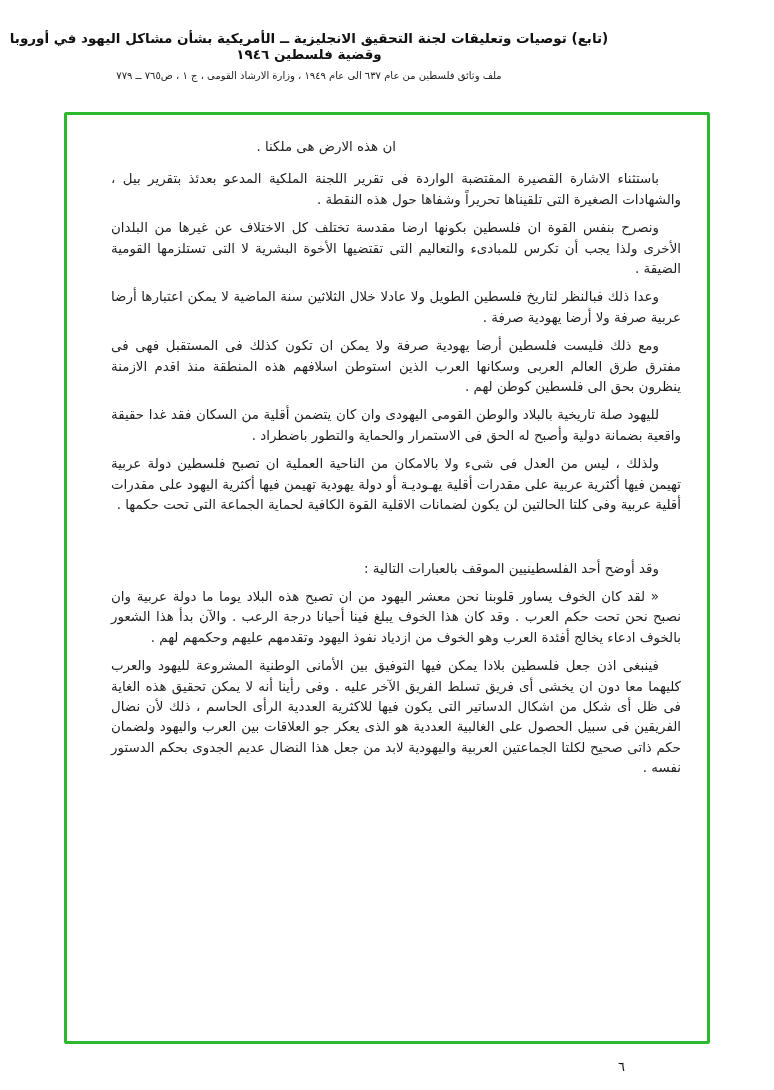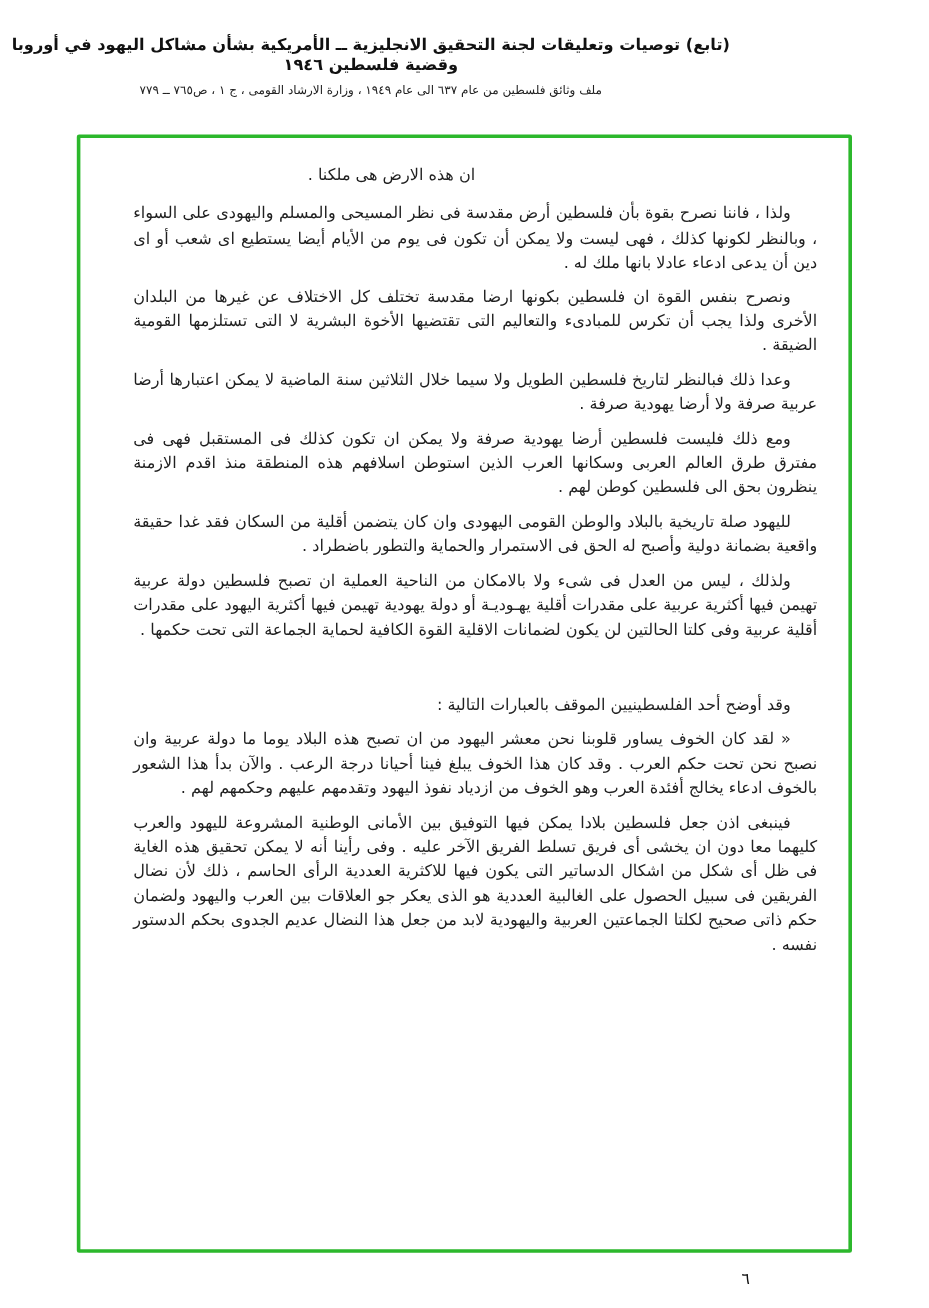--- a/index.html
+++ b/index.html
@@ -84,23 +84,23 @@
 <div class="page">
 
   <div class="header">
     <div class="header-title">(تابع) توصيات وتعليقات لجنة التحقيق الانجليزية  ــ  الأمريكية بشأن مشاكل اليهود في أوروبا وقضية فلسطين ١٩٤٦</div>
     <div class="header-source">ملف وثائق فلسطين من عام ٦٣٧ الى عام ١٩٤٩ ، وزارة الارشاد القومى ، ج ١ ، ص٧٦٥ ــ ٧٧٩</div>
   </div>
 
   <div class="frame">
     <div class="doc-body">
       <p class="opening-line">ان هذه الارض هى ملكنا .</p>
-      <p>ولذا ، فاننا نصرح بقوة بأن فلسطين أرض مقدسة فى نظر المسيحى والمسلم واليهودى على السواء ، وبالنظر لكونها كذلك ، فهى ليست ولا يمكن أن تكون فى يوم من الأيام أيضا يستطيع اى شعب أو اى دين أن يدعى ادعاء عادلا بانها ملك له .</p>
+      <p>باستثناء الاشارة القصيرة المقتضبة الواردة فى تقرير اللجنة الملكية المدعو بعدئذ بتقرير بيل ، والشهادات الصغيرة التى تلقيناها تحريراً وشفاها حول هذه النقطة .</p>
       <p>ونصرح بنفس القوة ان فلسطين بكونها ارضا مقدسة تختلف كل الاختلاف عن غيرها من البلدان الأخرى ولذا يجب أن تكرس للمبادىء والتعاليم التى تقتضيها الأخوة البشرية لا التى تستلزمها القومية الضيقة .</p>
-      <p>وعدا ذلك فبالنظر لتاريخ فلسطين الطويل ولا سيما خلال الثلاثين سنة الماضية لا يمكن اعتبارها أرضا عربية صرفة ولا أرضا يهودية صرفة .</p>
+      <p>وعدا ذلك فبالنظر لتاريخ فلسطين الطويل ولا عادلا خلال الثلاثين سنة الماضية لا يمكن اعتبارها أرضا عربية صرفة ولا أرضا يهودية صرفة .</p>
       <p>ومع ذلك فليست فلسطين أرضا يهودية صرفة ولا يمكن ان تكون كذلك فى المستقبل فهى فى مفترق طرق العالم العربى وسكانها العرب الذين استوطن اسلافهم هذه المنطقة منذ اقدم الازمنة ينظرون بحق الى فلسطين كوطن لهم .</p>
       <p>لليهود صلة تاريخية بالبلاد والوطن القومى اليهودى وان كان يتضمن أقلية من السكان فقد غدا حقيقة واقعية بضمانة دولية وأصبح له الحق فى الاستمرار والحماية والتطور باضطراد .</p>
       <p>ولذلك ، ليس من العدل فى شىء ولا بالامكان من الناحية العملية ان تصبح فلسطين دولة عربية تهيمن فيها أكثرية عربية على مقدرات أقلية يهـوديـة أو دولة يهودية تهيمن فيها أكثرية اليهود على مقدرات أقلية عربية وفى كلتا الحالتين لن يكون لضمانات الاقلية القوة الكافية لحماية الجماعة التى تحت حكمها .</p>
       <p class="single-line">وقد أوضح أحد الفلسطينيين الموقف بالعبارات التالية :</p>
       <p>« لقد كان الخوف يساور قلوبنا نحن معشر اليهود من ان تصبح هذه البلاد يوما ما دولة عربية وان نصبح نحن تحت حكم العرب . وقد كان هذا الخوف يبلغ فينا أحيانا درجة الرعب . والآن بدأ هذا الشعور بالخوف ادعاء يخالج أفئدة العرب وهو الخوف من ازدياد نفوذ اليهود وتقدمهم عليهم وحكمهم لهم .</p>
       <p>فينبغى اذن جعل فلسطين بلادا يمكن فيها التوفيق بين الأمانى الوطنية المشروعة لليهود والعرب كليهما معا دون ان يخشى أى فريق تسلط الفريق الآخر عليه . وفى رأينا أنه لا يمكن تحقيق هذه الغاية فى ظل أى شكل من اشكال الدساتير التى يكون فيها للاكثرية العددية الرأى الحاسم ، ذلك لأن نضال الفريقين فى سبيل الحصول على الغالبية العددية هو الذى يعكر جو العلاقات بين العرب واليهود ولضمان حكم ذاتى صحيح لكلتا الجماعتين العربية واليهودية لابد من جعل هذا النضال عديم الجدوى بحكم الدستور نفسه .</p>
     </div>
   </div>
 
   <div class="page-number">٦</div>

